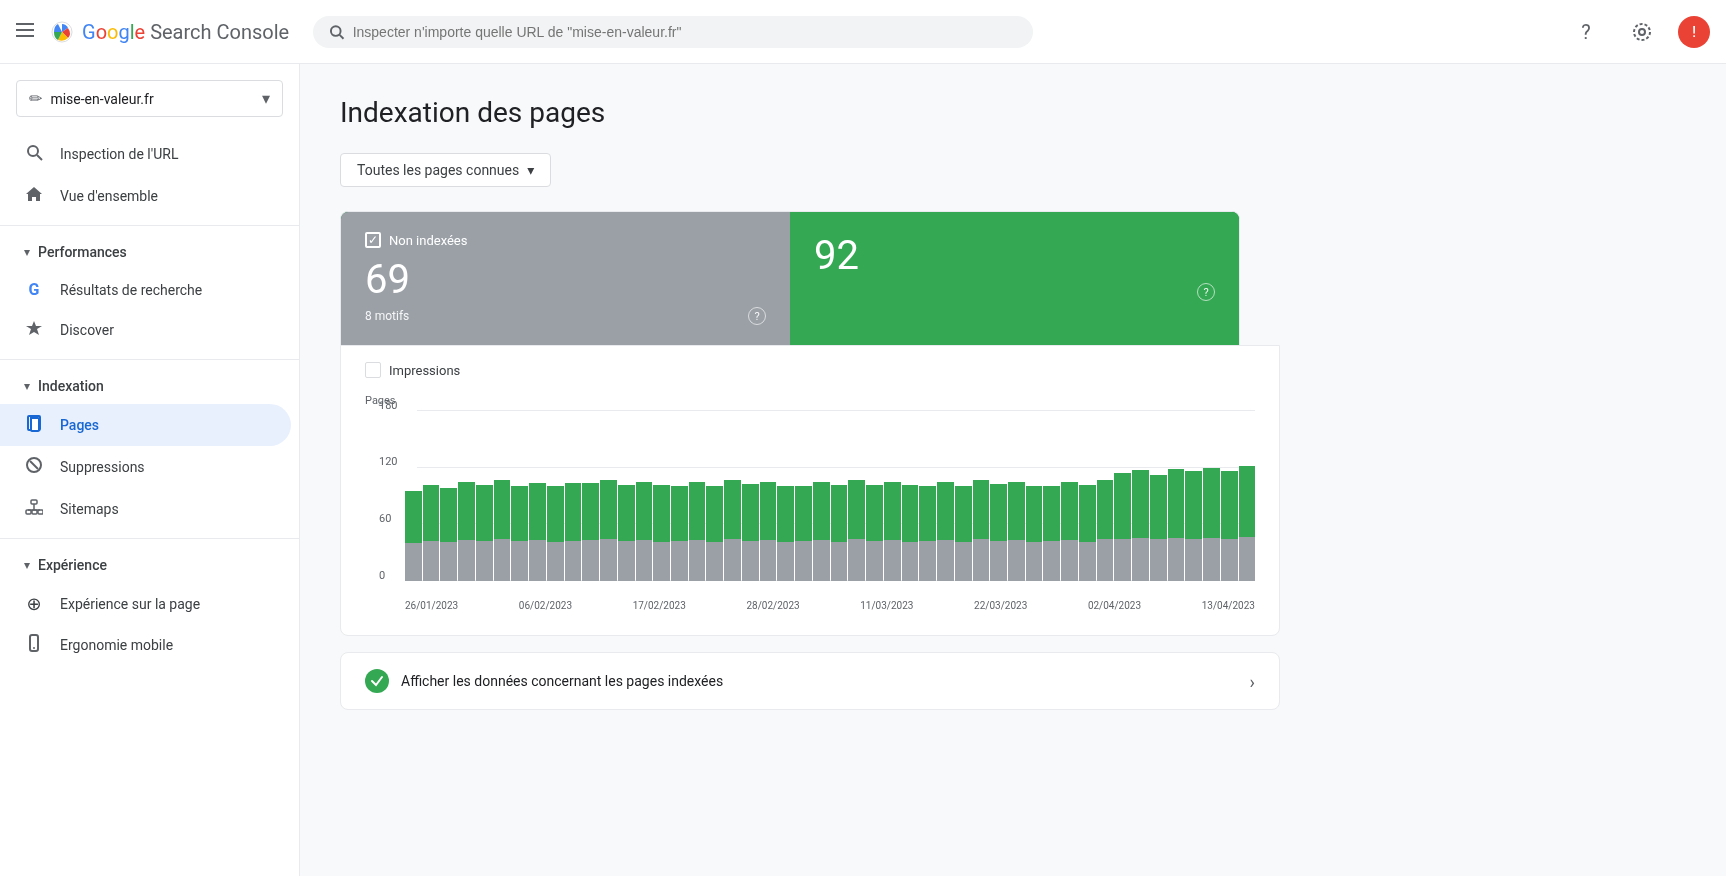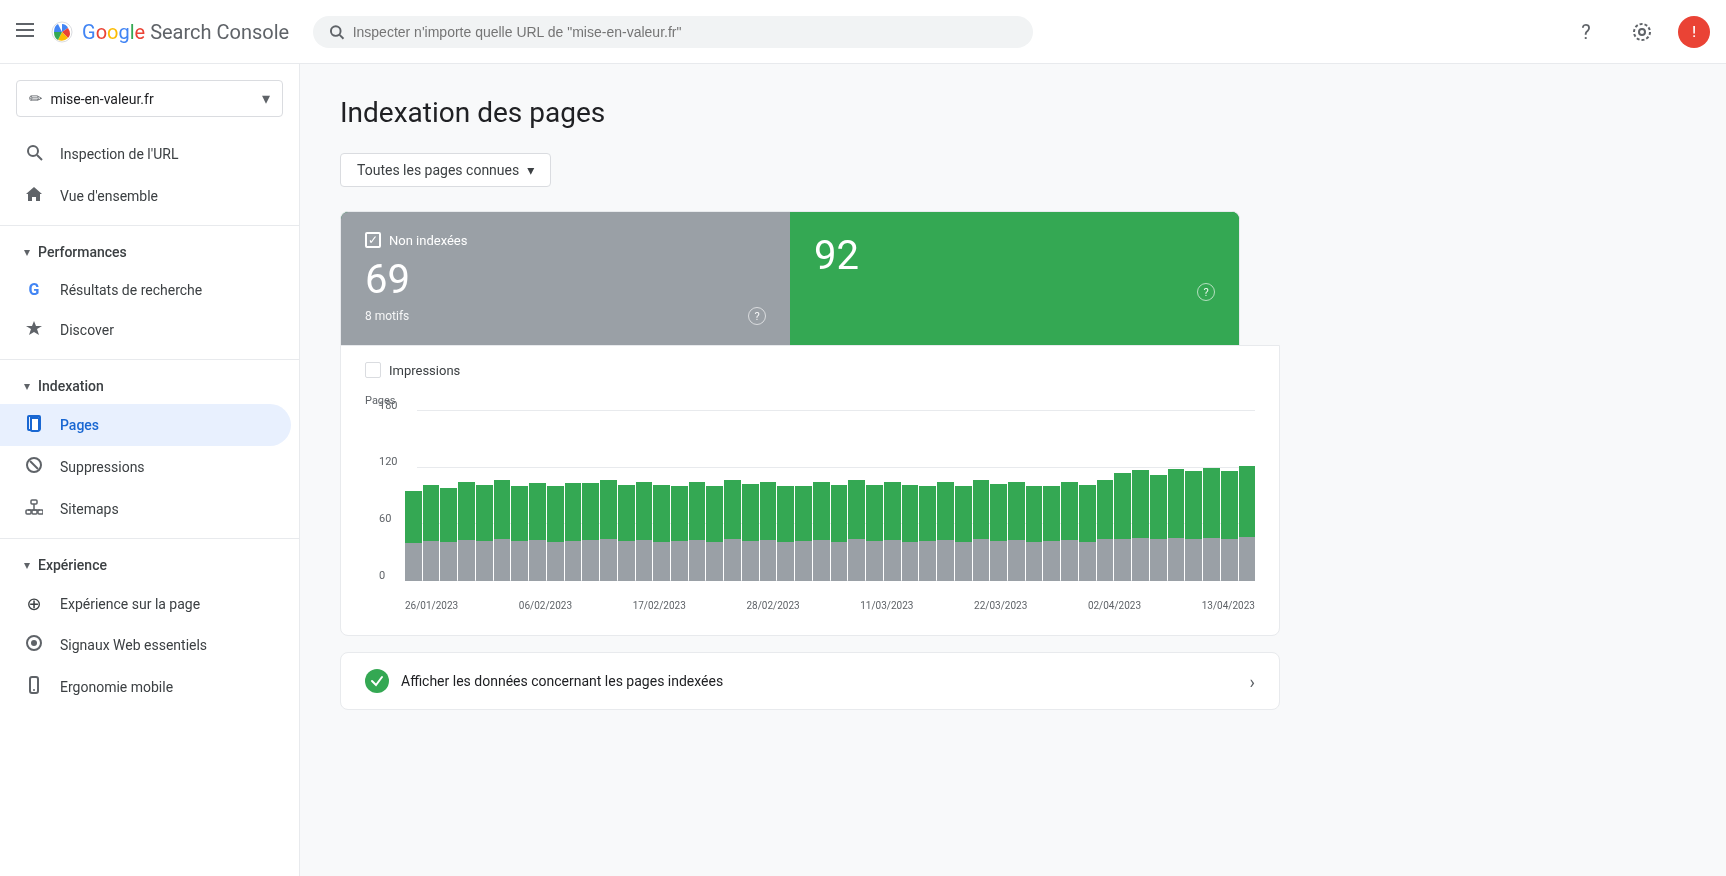--- a/index.html
+++ b/index.html
@@ -284,29 +284,20 @@
       <span class="chevron">▾</span>
       <span>Expérience</span>
     </div>
     <div class="nav-item">
       <span class="nav-icon">⊕</span>
       <span>Expérience sur la page</span>
     </div>
     <div class="nav-item">
       <span class="nav-icon">
         <svg width="18" height="18" viewBox="0 0 18 18">
-            <circle cx="9" cy="9" r="7" stroke="#5f6368" stroke-width="2" fill="none"></circle>
-            <circle cx="9" cy="9" r="3" fill="#5f6368"></circle>
-          </svg>
-      </span>
-      <span>Signaux Web essentiels</span>
-    </div>
-    <div class="nav-item">
-      <span class="nav-icon">
-        <svg width="18" height="18" viewBox="0 0 18 18">
             <rect x="5" y="1" width="8" height="16" rx="2" stroke="#5f6368" stroke-width="2" fill="none"></rect>
             <circle cx="9" cy="14" r="1" fill="#5f6368"></circle>
           </svg>
       </span>
       <span>Ergonomie mobile</span>
     </div>
   </nav>
 
   <main class="main-content">
     <h1 class="page-title">Indexation des pages</h1>

